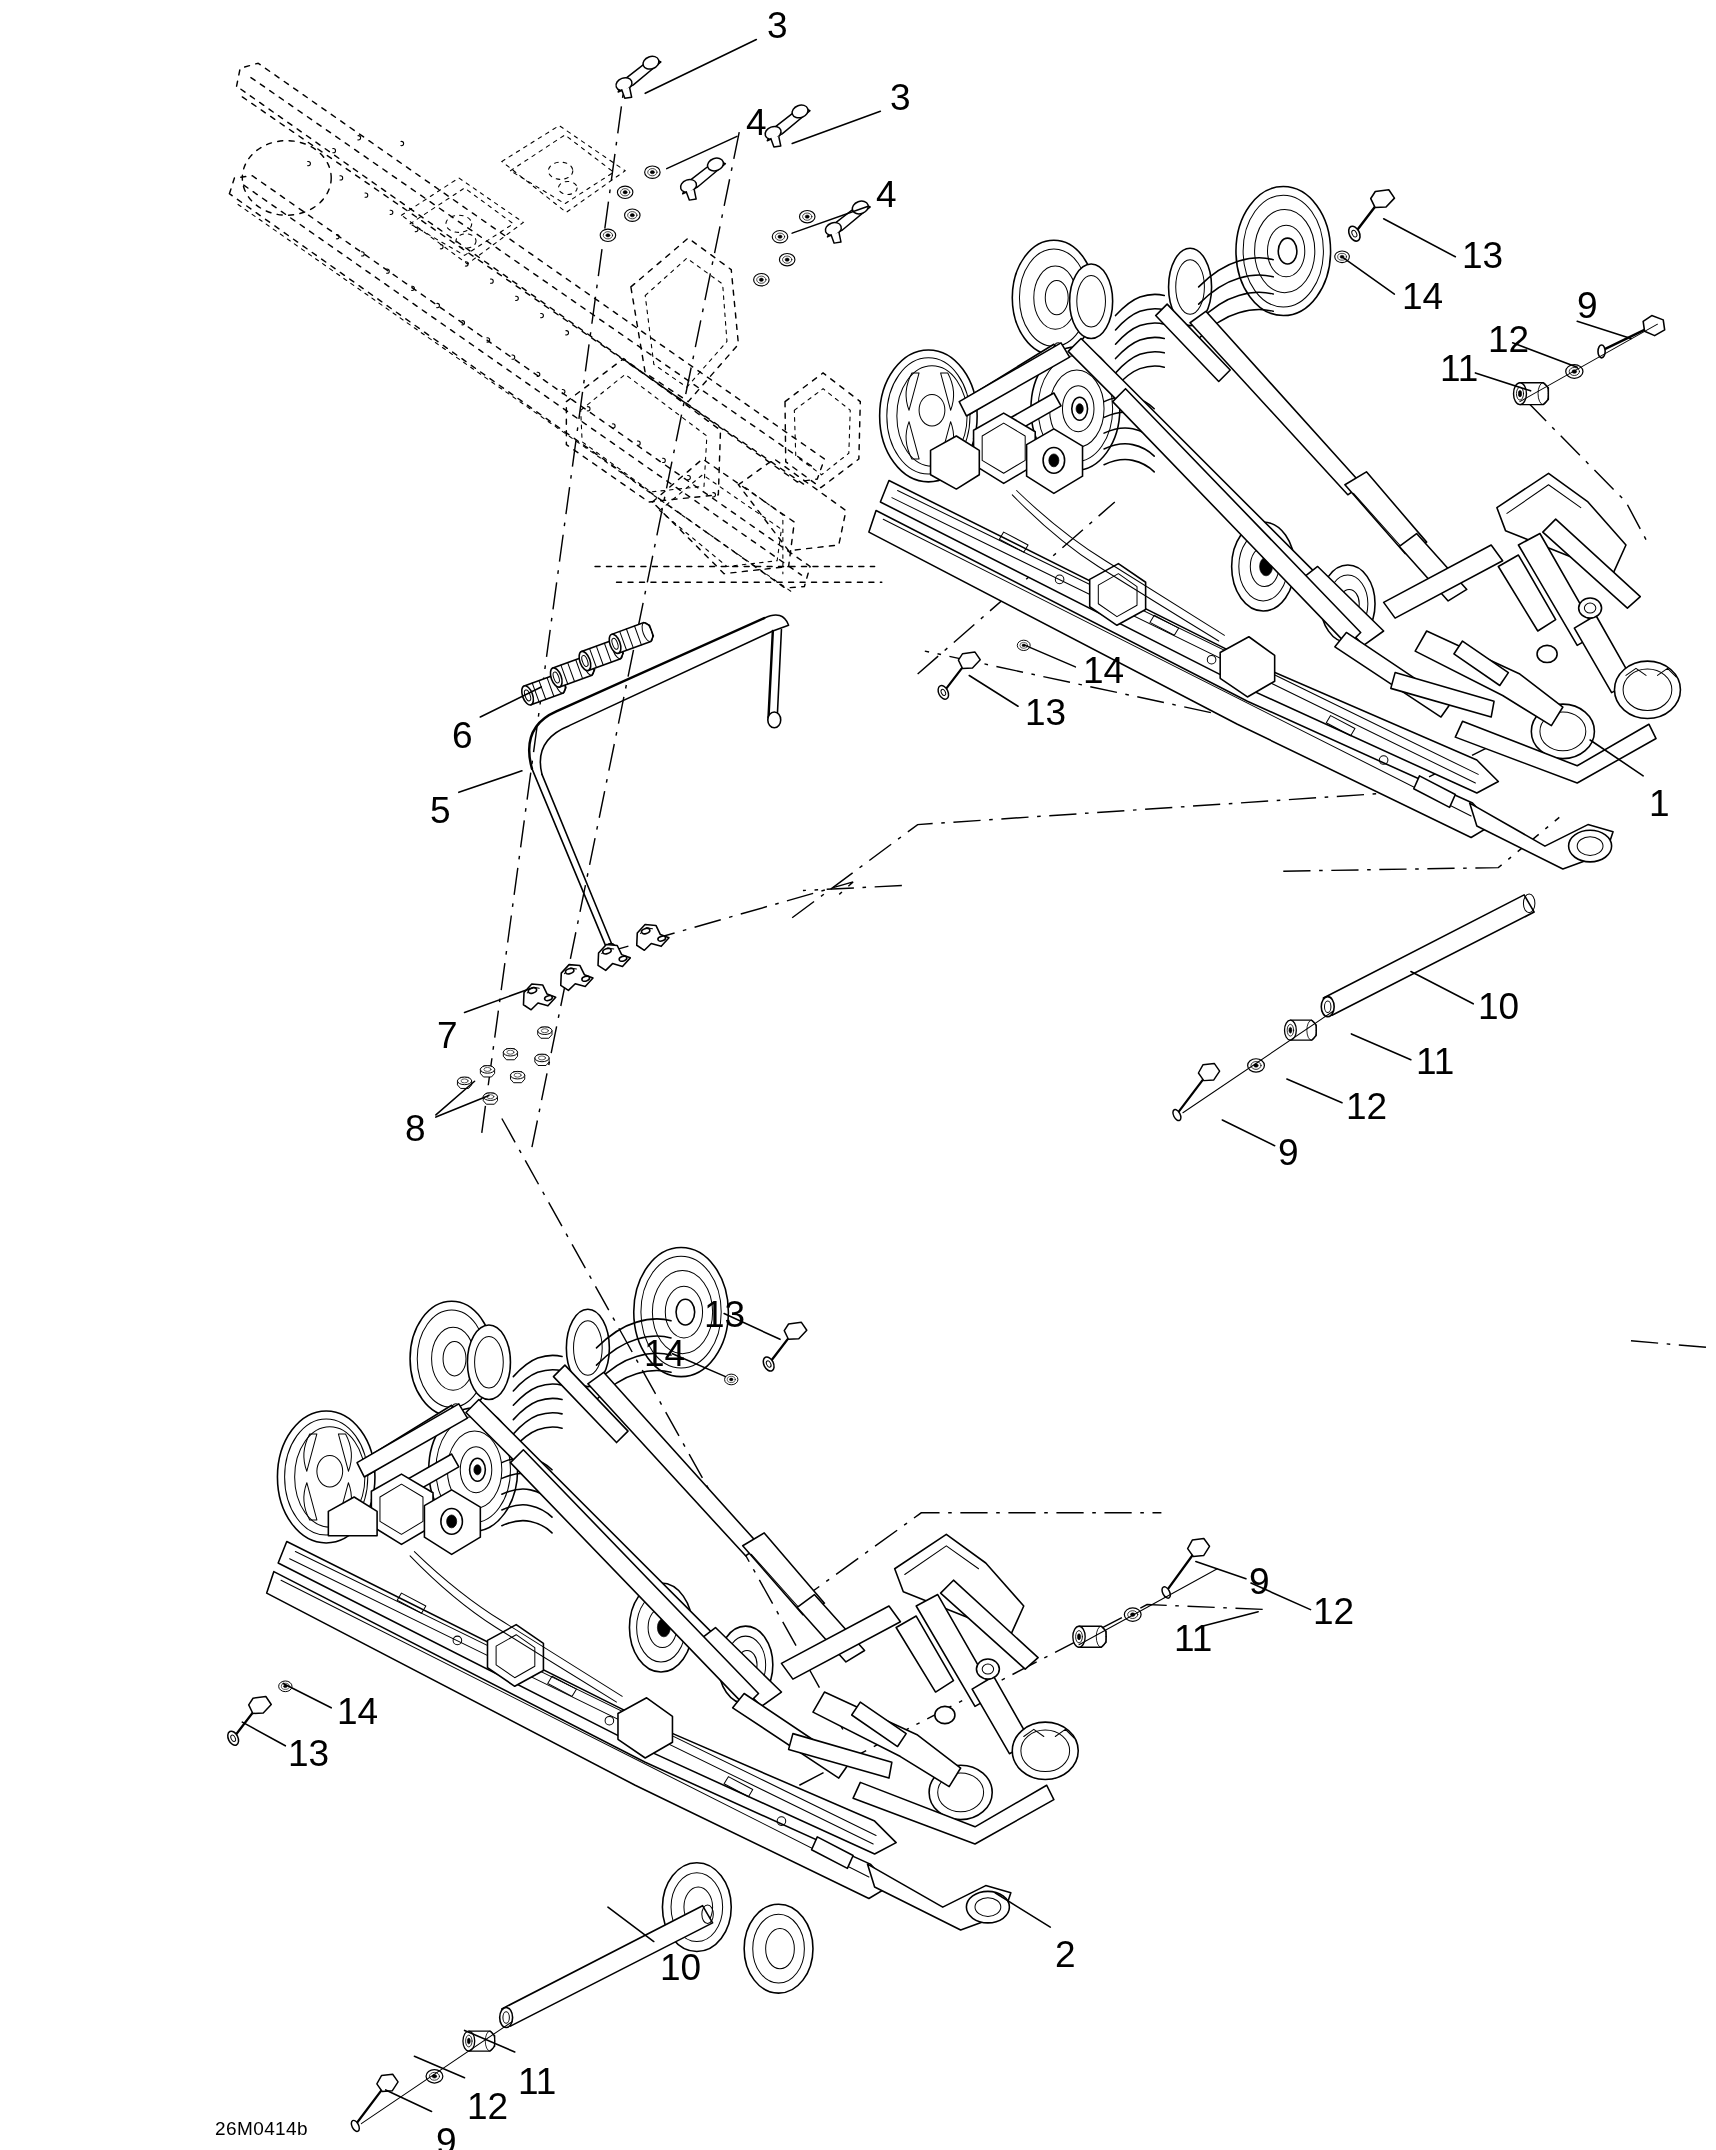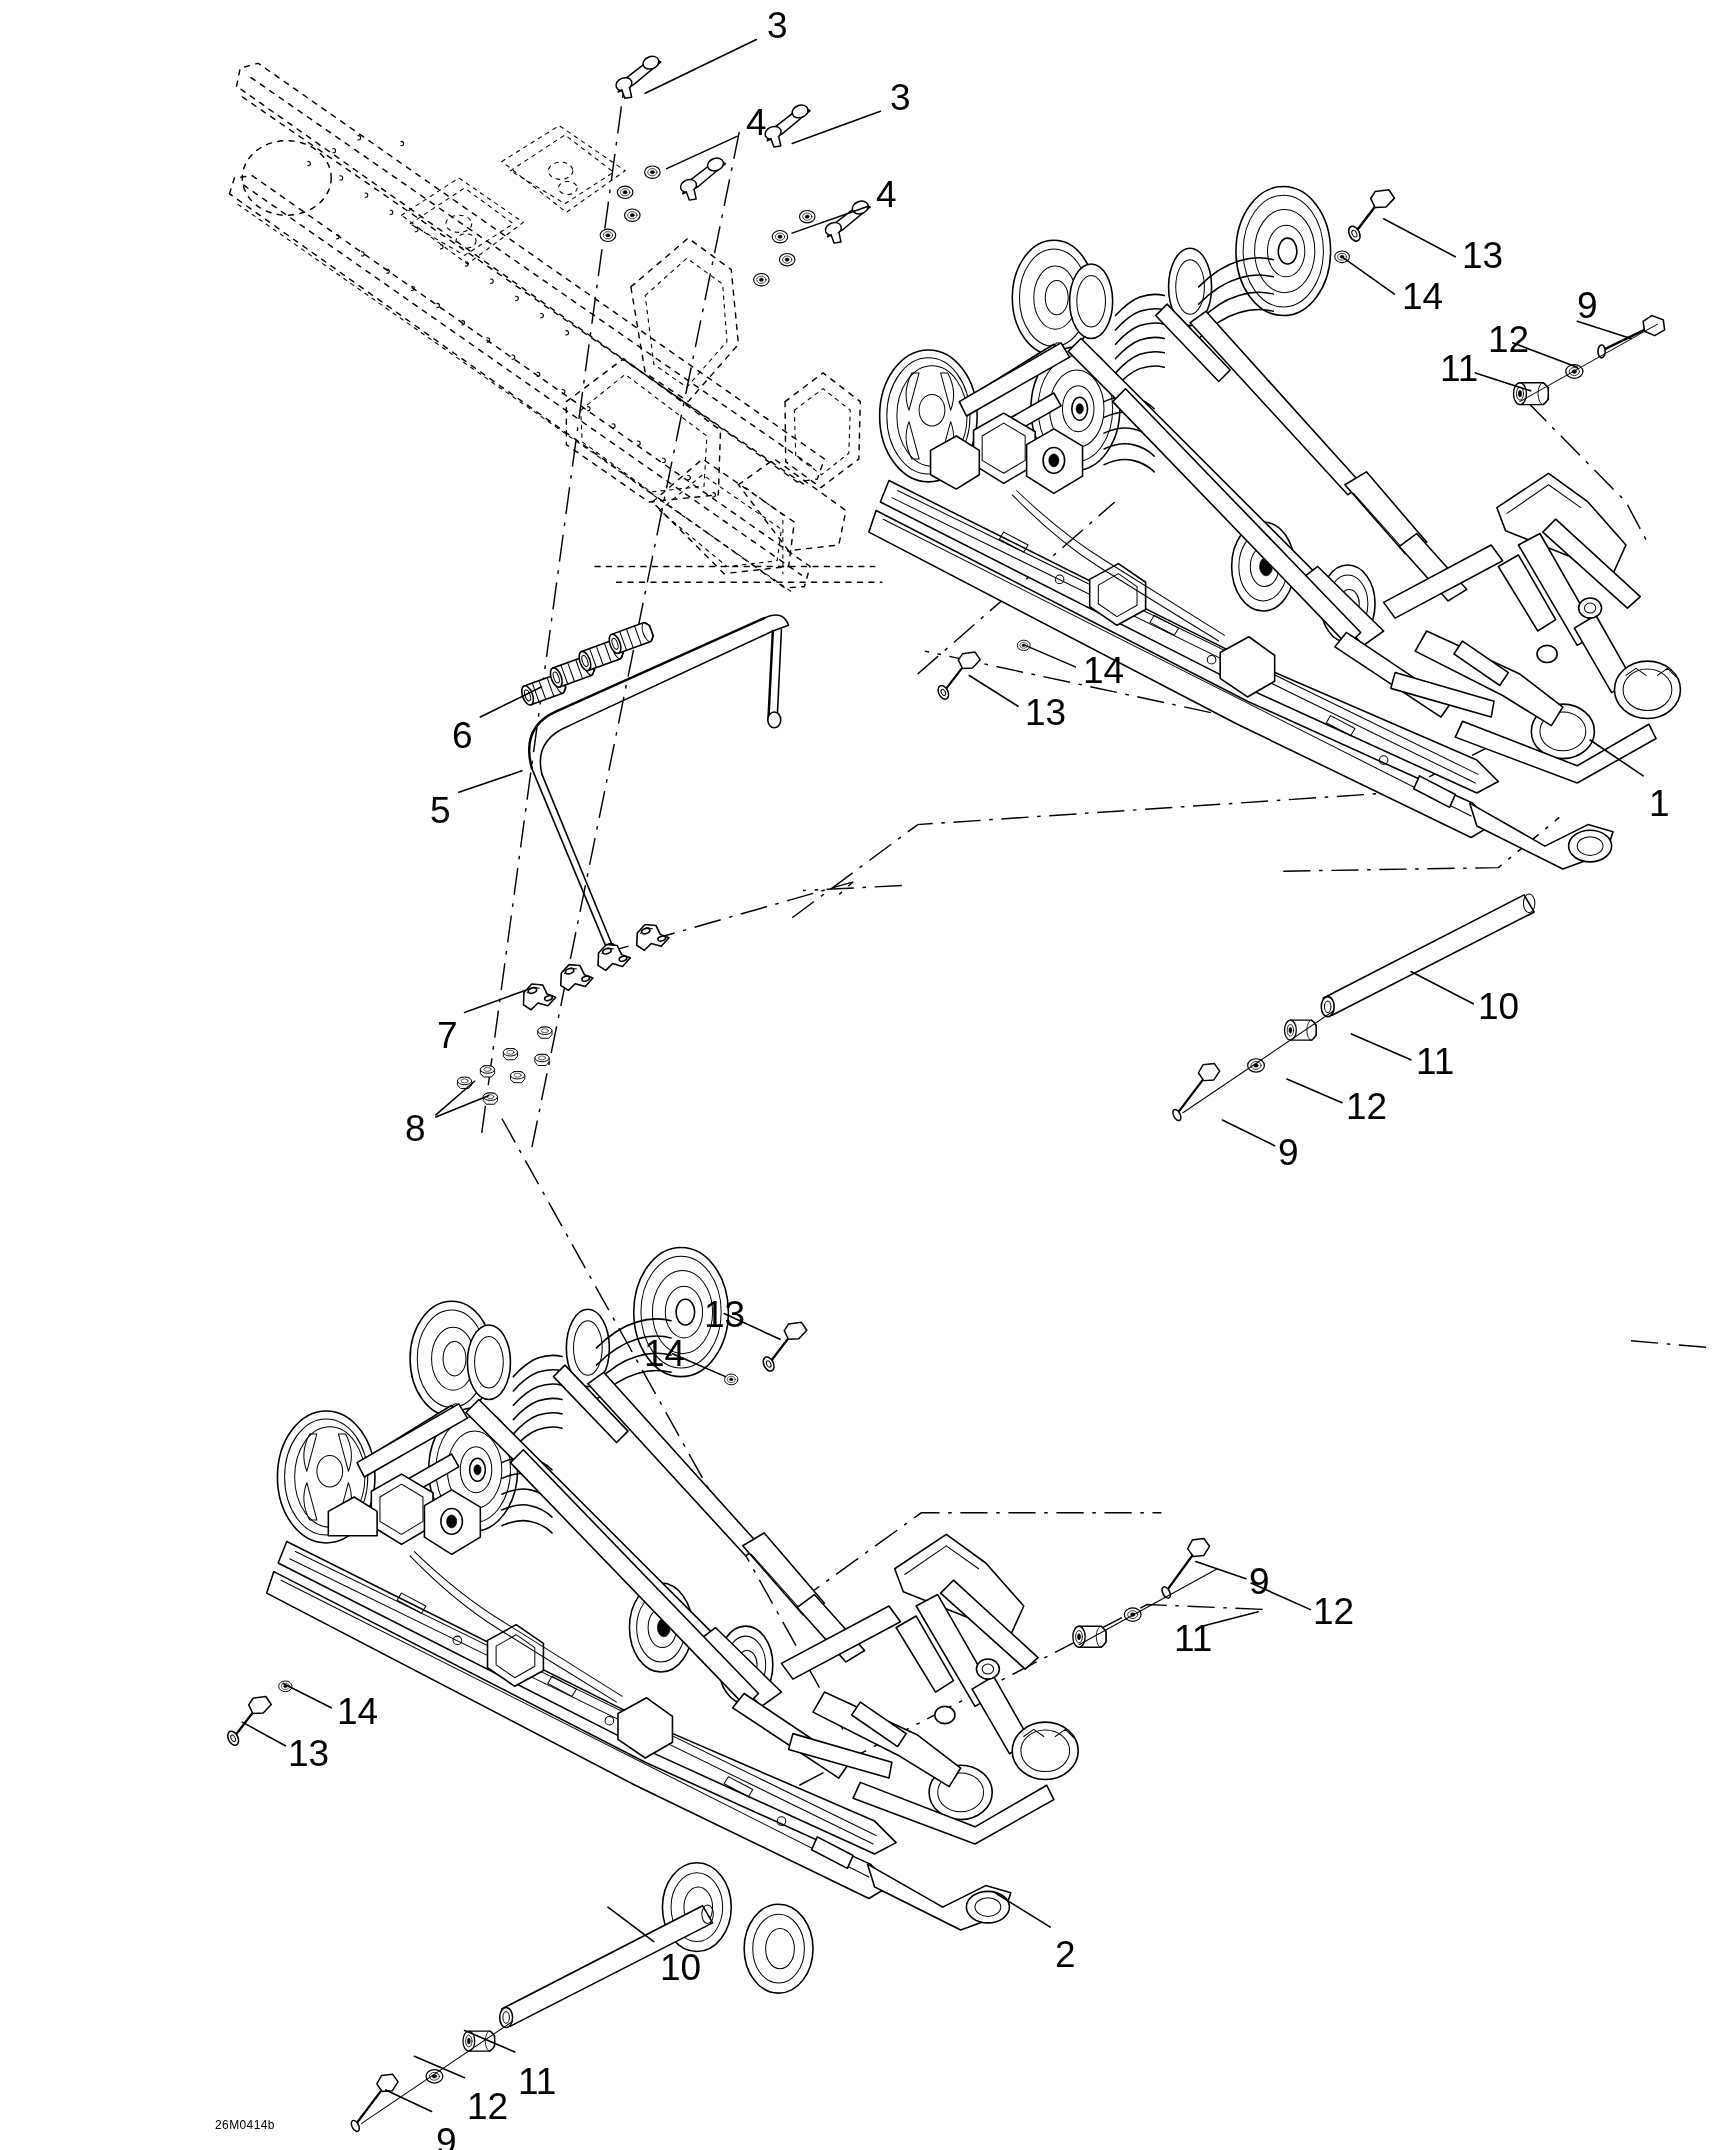--- a/index.html
+++ b/index.html
@@ -19,21 +19,21 @@
     font-size:37px;
     font-weight:400;
     line-height:1;
     color:#000;
     white-space:nowrap;
     user-select:none;
   }
   #footer-code{
     position:absolute;
     left:215px;top:2118px;
-    font-size:12px;
+    font-size:19px;
     letter-spacing:0.4px;
     color:#000;
     font-family:"Liberation Sans", sans-serif;
   }
 </style>
 </head>
 <body>
 
 <div id="sheet">
 

